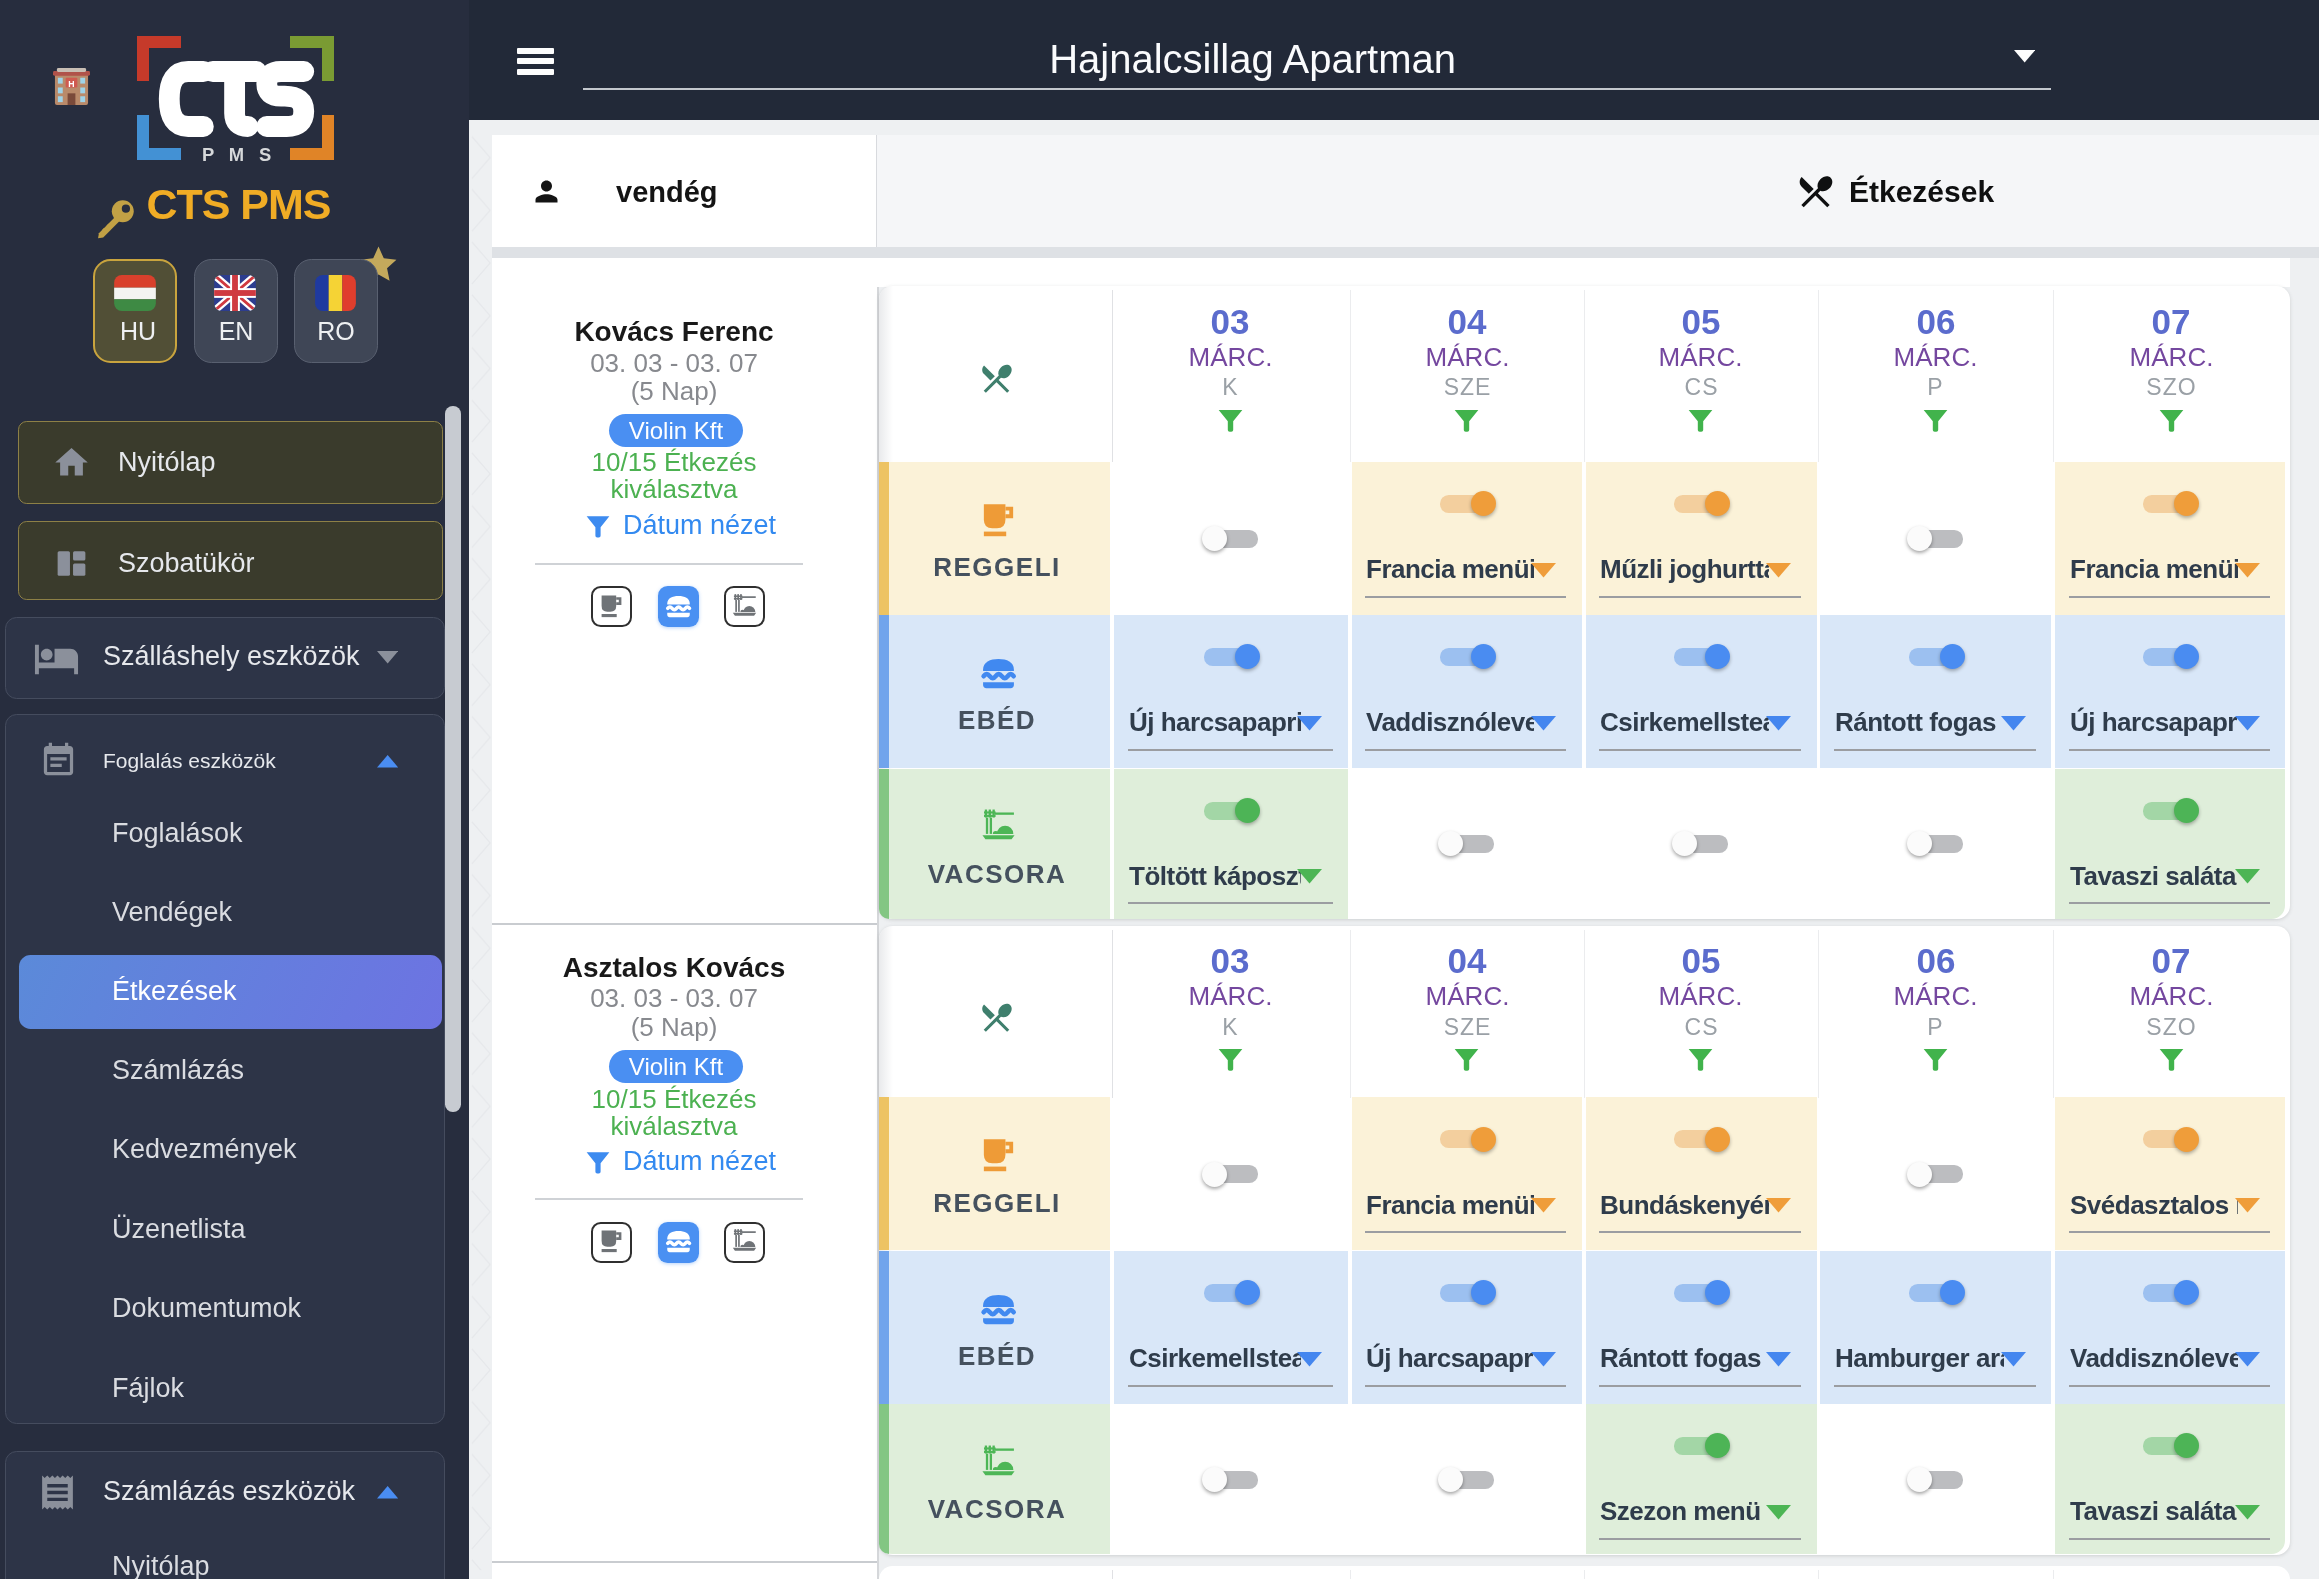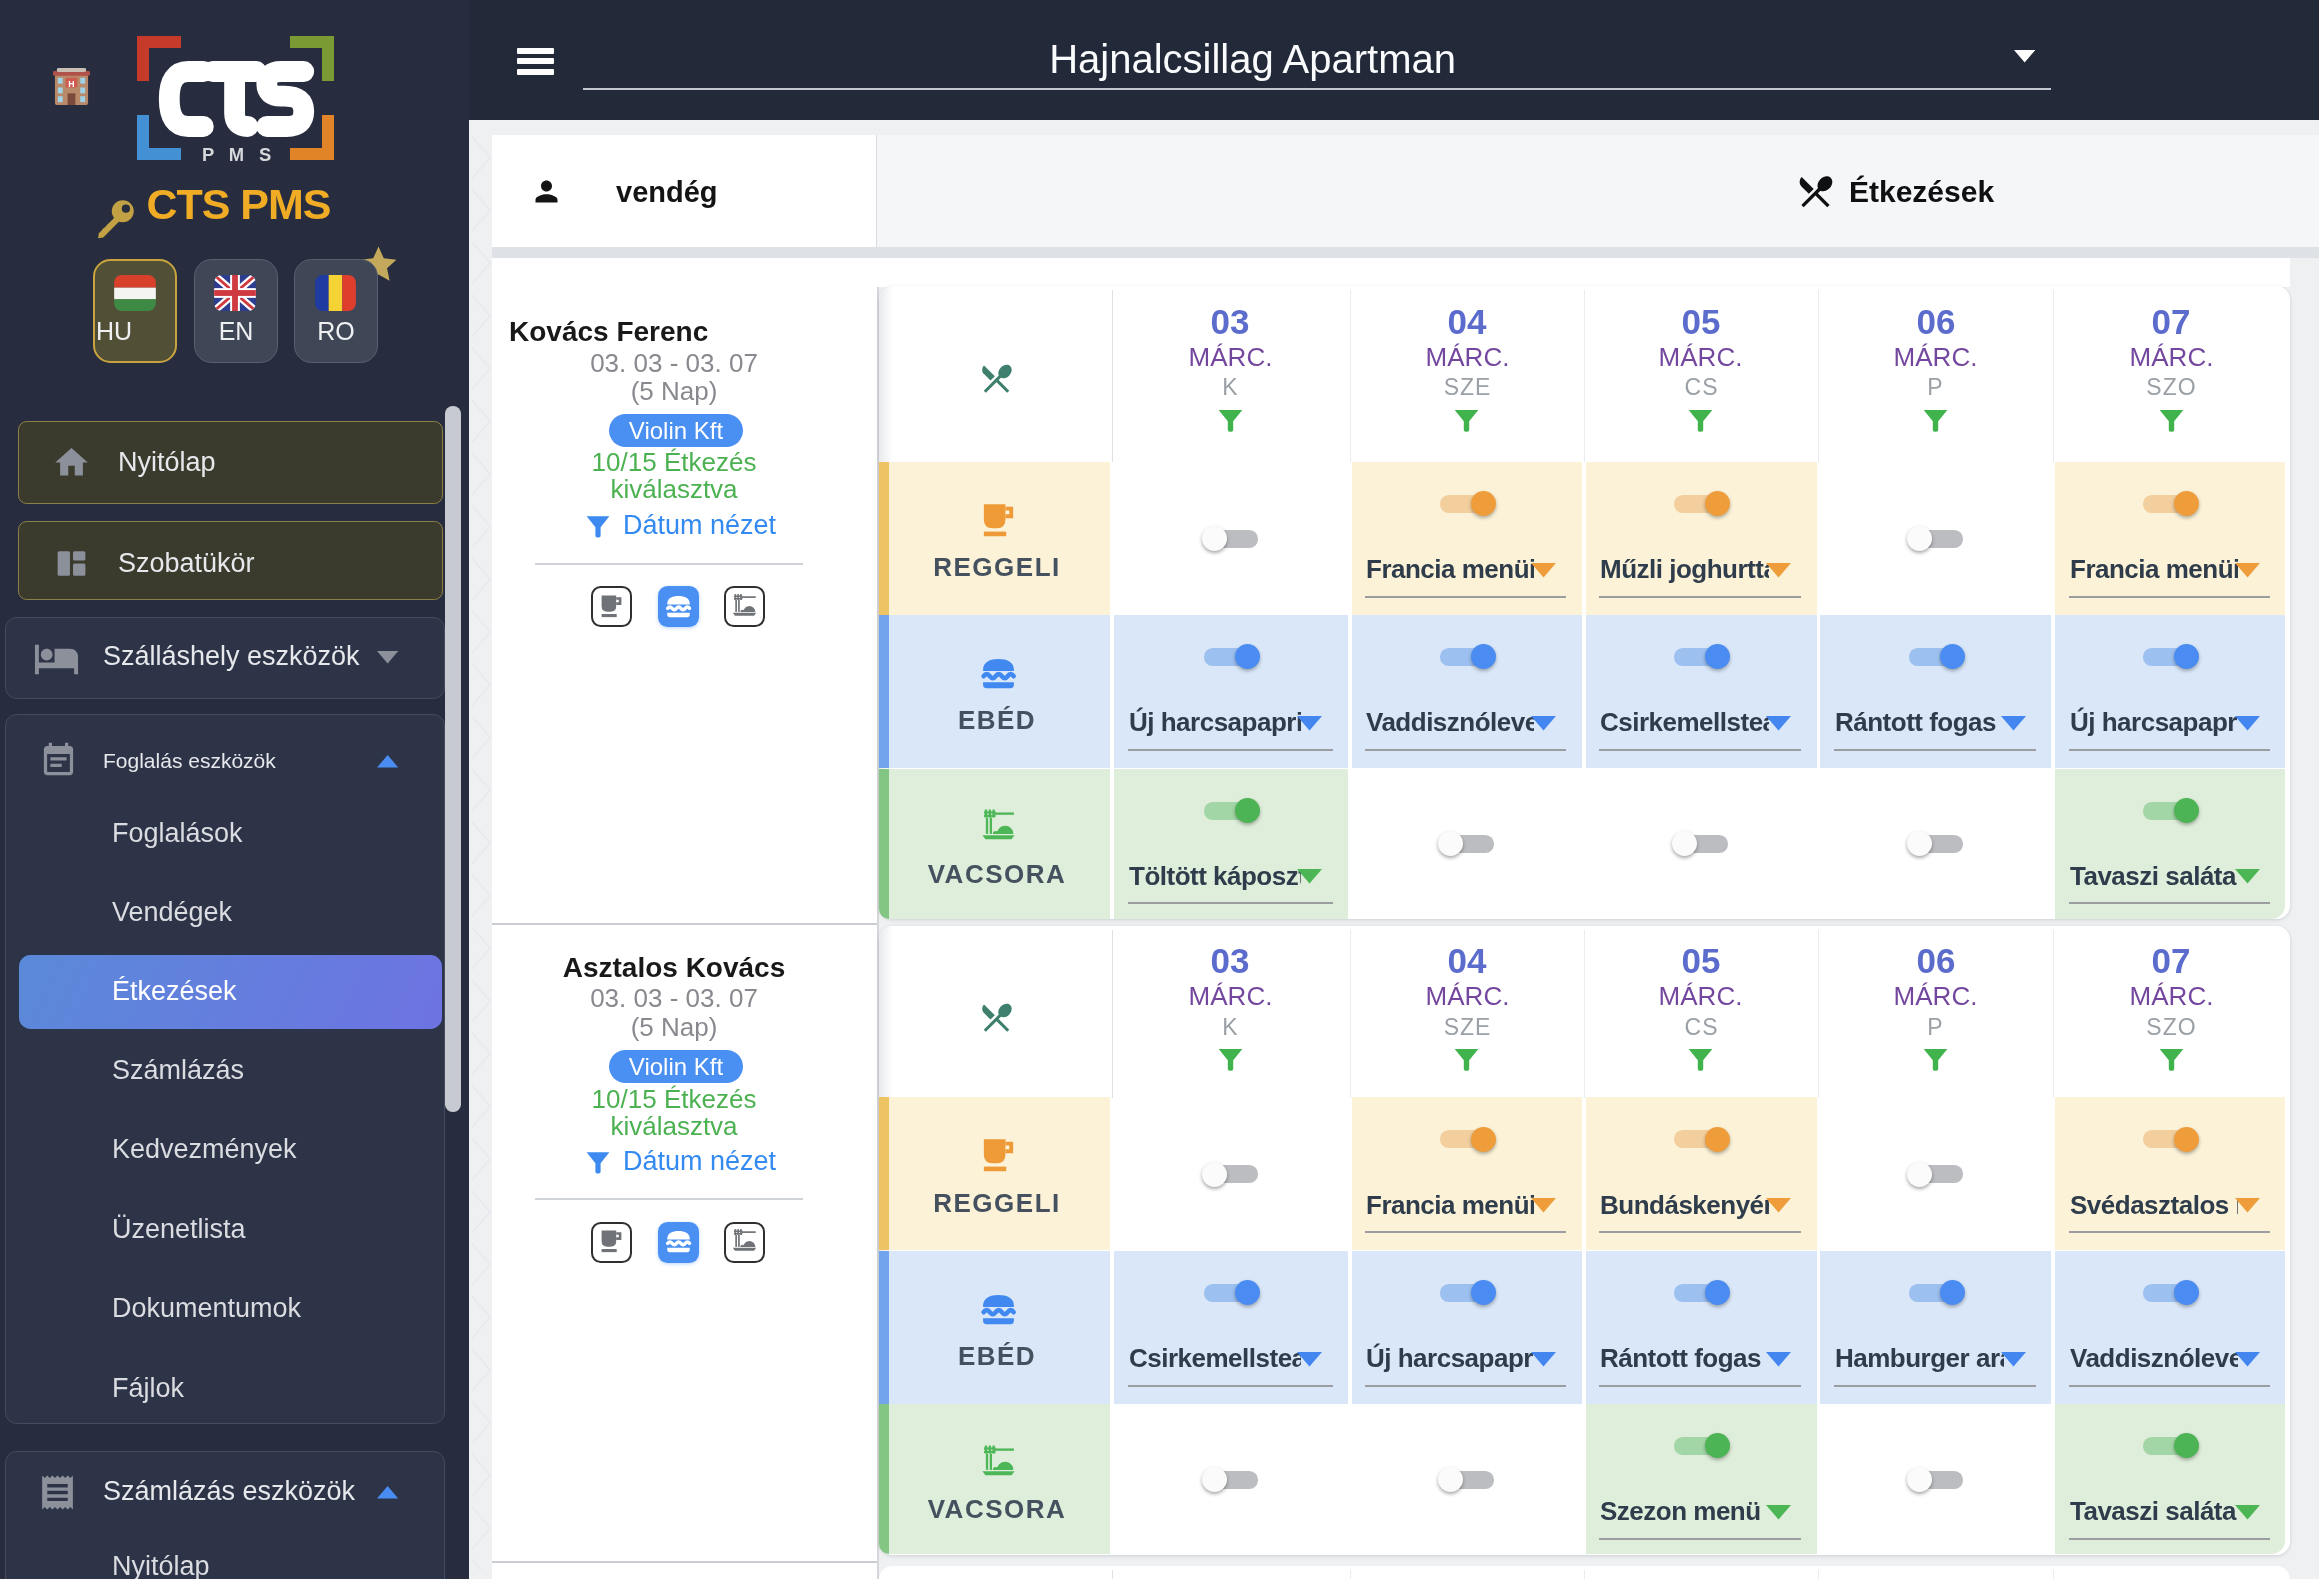--- a/index.html
+++ b/index.html
@@ -59,21 +59,21 @@
       <clipPath id="rhu">
         <rect width="43" height="37" rx="8"></rect>
       </clipPath>
     </defs>
     <g clip-path="url(#rhu)">
       <rect width="43" height="13" fill="#d9402c"></rect>
       <rect y="13" width="43" height="12" fill="#f4f4f2"></rect>
       <rect y="25" width="43" height="12" fill="#3e8a44"></rect>
     </g>
   </svg>
-<div style="position:absolute;left:96px;top:318px;width:84px;height:27px;line-height:27px;text-align:left;font-size:25px;color:#eef0f2;font-weight:500;">HU</div>
+<div style="position:absolute;left:96px;top:318px;width:84px;height:27px;line-height:27px;text-align:center;font-size:25px;color:#eef0f2;font-weight:500;">HU</div>
 <div style="position:absolute;left:194px;top:259px;width:84px;height:104px;background:#3f4656;border:1.9px solid #596070;border-radius:17.5px;"></div>
 <svg style="position:absolute;left:214px;top:275px;" width="42" height="36" viewBox="0 0 43 37">
     <defs>
       <clipPath id="ren">
         <rect width="43" height="37" rx="8"></rect>
       </clipPath>
     </defs>
     <g clip-path="url(#ren)">
       <rect width="43" height="37" fill="#2d3d8f"></rect>
       <path d="M0 0 L43 37 M43 0 L0 37" stroke="#fff" stroke-width="7.5"></path>
@@ -165,21 +165,21 @@
 <svg style="position:absolute;left:1795px;top:171px;" width="41" height="41" viewBox="0 0 24 24">
     <path d="M8.1 13.34l2.83-2.83L3.91 3.5c-1.56 1.56-1.56 4.09 0 5.66l4.19 4.18zm6.78-1.81c1.53.71 3.68.21 5.27-1.38 1.91-1.91 2.28-4.65.81-6.12-1.46-1.46-4.2-1.1-6.12.81-1.59 1.59-2.09 3.74-1.38 5.27L3.7 19.87l1.41 1.41L12 14.41l6.88 6.88 1.41-1.41L13.41 13l1.47-1.47z" fill="#0f1011"></path>
   </svg>
 <div style="position:absolute;left:1849px;top:177px;width:291px;height:30px;font-size:30px;font-weight:700;color:#0f1011;line-height:30px;">Étkezések</div>
 <div style="position:absolute;left:492px;top:247px;width:1827px;height:10.7px;background:#dee1e5;"></div>
 <div style="position:absolute;left:492px;top:258px;width:1798px;height:29px;background:#ffffff;"></div>
 <div style="position:absolute;left:492px;top:258px;width:386px;height:1322px;background:#ffffff;"></div>
 <div style="position:absolute;left:877px;top:287px;width:1.9px;height:1293px;background:#d5d7da;"></div>
 <div style="position:absolute;left:492px;top:923px;width:385px;height:1.9px;background:#c9ccd0;"></div>
 <div style="position:absolute;left:492px;top:1561px;width:385px;height:1.9px;background:#c9ccd0;"></div>
-<div style="position:absolute;left:509px;top:316px;width:330px;height:31px;line-height:31px;font-size:28px;color:#191919;font-weight:700;">Kovács Ferenc</div>
+<div style="position:absolute;left:509px;top:316px;width:330px;height:31px;line-height:31px;text-align:center;font-size:28px;color:#191919;font-weight:700;">Kovács Ferenc</div>
 <div style="position:absolute;left:509px;top:349px;width:330px;height:28px;line-height:28px;text-align:center;font-size:26px;color:#87898e;font-weight:400;">03. 03 - 03. 07</div>
 <div style="position:absolute;left:509px;top:377px;width:330px;height:28px;line-height:28px;text-align:center;font-size:26px;color:#87898e;font-weight:400;">(5 Nap)</div>
 <div style="position:absolute;left:609px;top:414px;width:134px;height:33px;background:#4a8ff2;border-radius:16.5px;color:#fff;font-size:24px;text-align:center;line-height:33px;">Violin Kft</div>
 <div style="position:absolute;left:509px;top:448px;width:330px;height:28px;line-height:28px;text-align:center;font-size:26px;color:#4cb151;font-weight:400;">10/15 Étkezés</div>
 <div style="position:absolute;left:509px;top:475px;width:330px;height:28px;line-height:28px;text-align:center;font-size:26px;color:#4cb151;font-weight:400;">kiválasztva</div>
 <svg style="position:absolute;left:585px;top:511px;" width="26" height="30" viewBox="0 0 24 23">
     <path d="M1.5 2.5h21L14.4 12.6v7.6c0 1-.7 1.8-1.7 1.8h-1.4c-1 0-1.7-.8-1.7-1.8v-7.6L1.5 2.5z" fill="#3d8bf0"></path>
   </svg>
 <div style="position:absolute;left:623px;top:511px;width:194px;height:29px;font-size:27px;color:#338af0;line-height:29px;">Dátum nézet</div>
 <div style="position:absolute;left:535px;top:563px;width:268px;height:1.9px;background:#cfd2d6;"></div>

